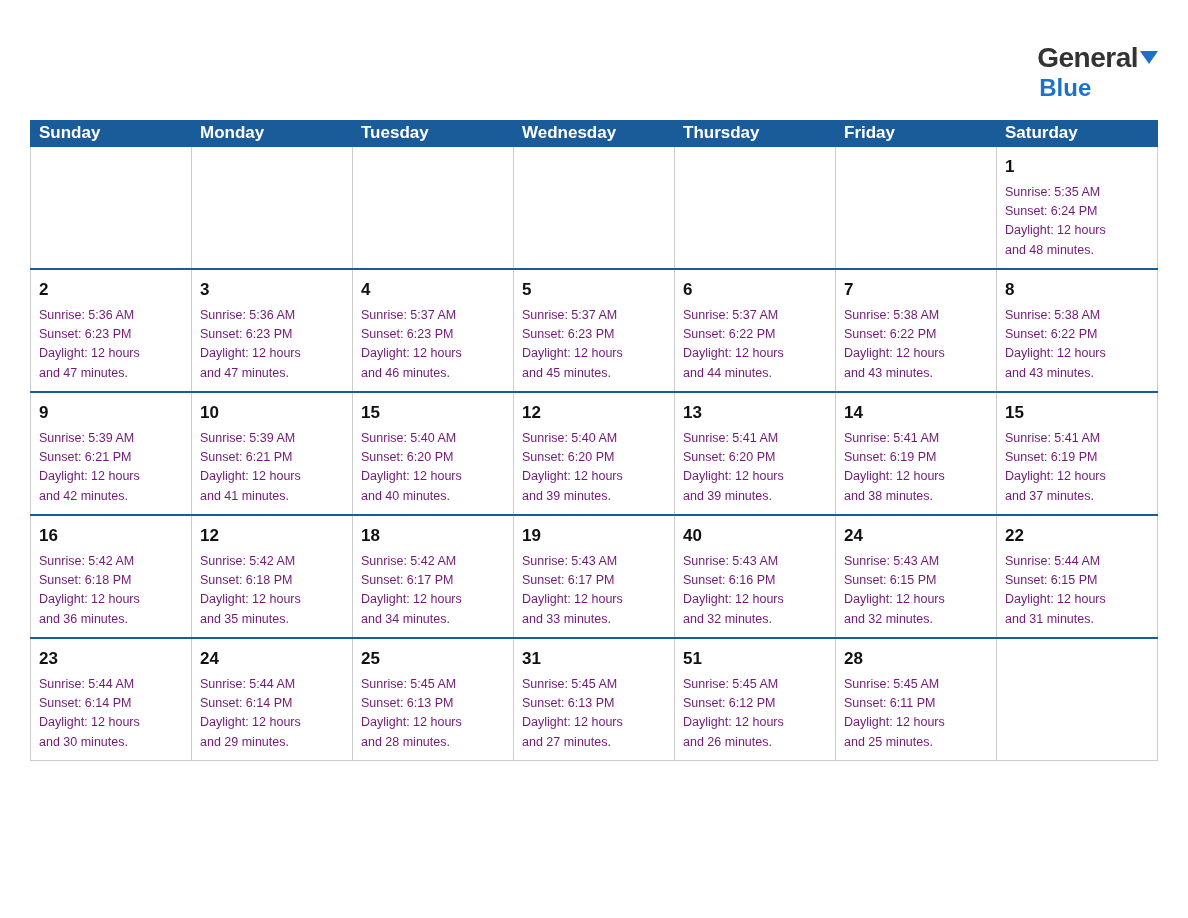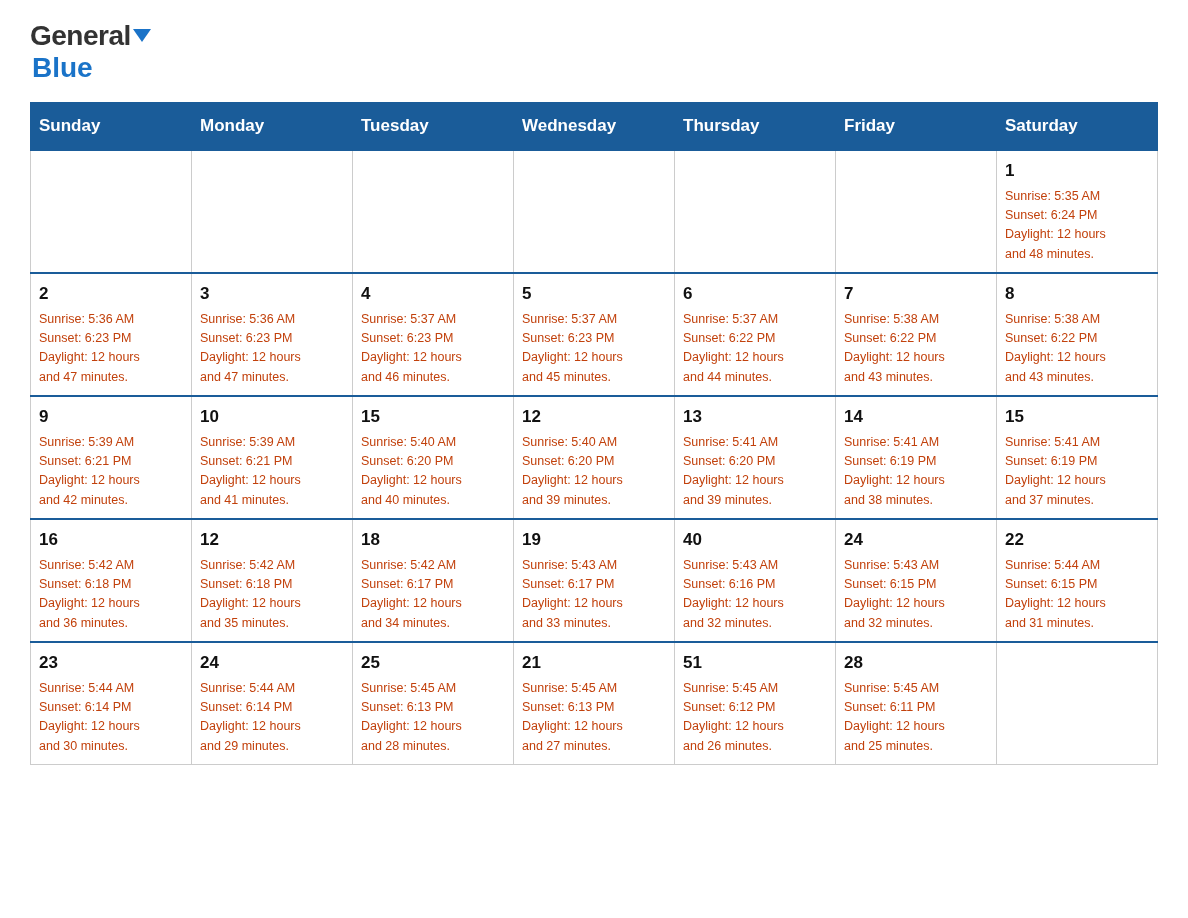--- a/index.html
+++ b/index.html
@@ -6,23 +6,24 @@
     body {
       font-family: Arial, Helvetica, sans-serif;
       background: #fff;
       color: #222;
       width: 1188px;
       min-height: 918px;
       padding: 20px 30px;
     }
     .header {
       display: flex;
-      justify-content: flex-start;
+      justify-content: flex-end;
       align-items: flex-start;
       margin-bottom: 18px;
+      margin-top: 22px;
     }
     .logo {
       display: flex;
       flex-direction: column;
       align-items: flex-start;
     }
     .logo-top {
       font-size: 28px;
       font-weight: bold;
       color: #333;
@@ -37,21 +38,21 @@
       height: 0;
       border-left: 9px solid transparent;
       border-right: 9px solid transparent;
       border-top: 13px solid #1a73c8;
       margin-left: 2px;
       vertical-align: middle;
       position: relative;
       top: -2px;
     }
     .logo-bottom {
-      font-size: 28px;
+      font-size: 24px;
       font-weight: bold;
       color: #1a73c8;
       margin-left: 2px;
     }
     .title-block {
       text-align: right;
     }
     .title-block h1 {
       font-size: 52px;
       font-weight: 900;
@@ -67,21 +68,21 @@
     .calendar {
       width: 100%;
       border-collapse: collapse;
       border: 1px solid #bbb;
     }
     .calendar thead tr th {
       background: #1a5c99;
       color: #fff;
       font-size: 17px;
       font-weight: bold;
-      padding: 13px 8px;
+      padding: 2px 8px;
       text-align: left;
       border: 1px solid #1a5c99;
     }
     .calendar tbody tr td {
       vertical-align: top;
       border: 1px solid #ccc;
       padding: 7px 8px 8px 8px;
       width: 14.28%;
       min-height: 120px;
       font-size: 12.5px;
@@ -93,21 +94,21 @@
     }
     .day-number {
       font-size: 17px;
       font-weight: bold;
       color: #111;
       display: block;
       margin-bottom: 3px;
     }
     .day-info {
       font-size: 12.5px;
-      color: #c2410c;
+      color: #701a75;
       line-height: 1.55;
     }
     .calendar tbody tr:first-child td {
       min-height: 130px;
     }
     
     .calendar tbody tr td {
       border-top: 2px solid #1a5c99;
     }
     .calendar tbody tr:first-child td {
@@ -327,21 +328,21 @@
 and 29 minutes.</div>
         </td>
         <td>
           <span class="day-number">25</span>
           <div class="day-info" style="white-space: pre-line;">Sunrise: 5:45 AM
 Sunset: 6:13 PM
 Daylight: 12 hours
 and 28 minutes.</div>
         </td>
         <td>
-          <span class="day-number">21</span>
+          <span class="day-number">31</span>
           <div class="day-info" style="white-space: pre-line;">Sunrise: 5:45 AM
 Sunset: 6:13 PM
 Daylight: 12 hours
 and 27 minutes.</div>
         </td>
         <td>
           <span class="day-number">51</span>
           <div class="day-info" style="white-space: pre-line;">Sunrise: 5:45 AM
 Sunset: 6:12 PM
 Daylight: 12 hours

